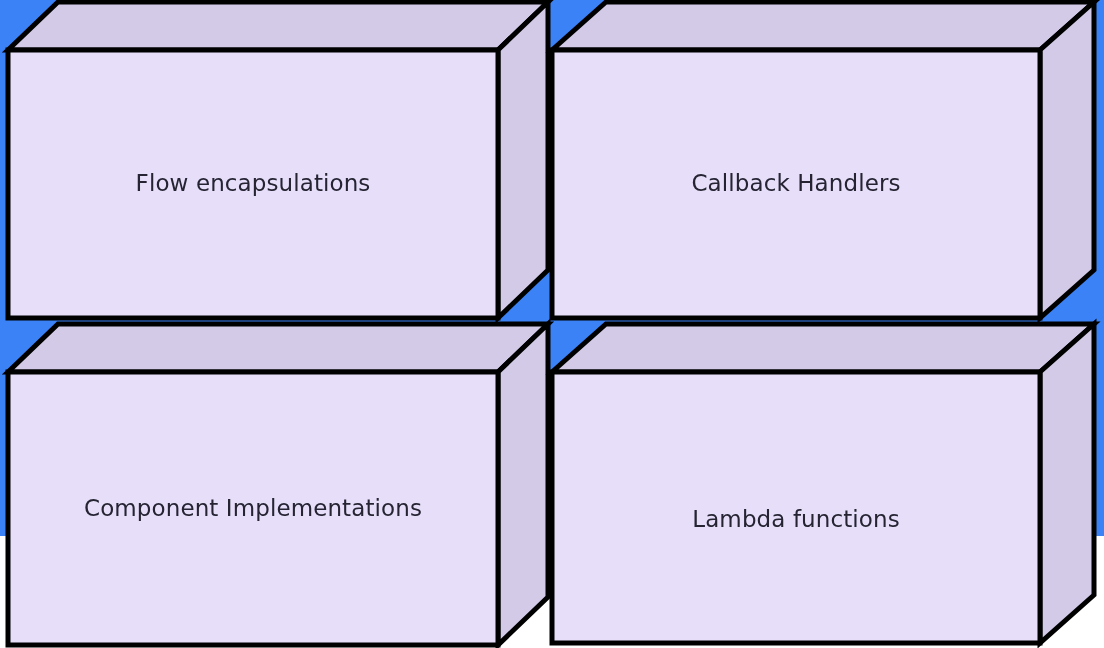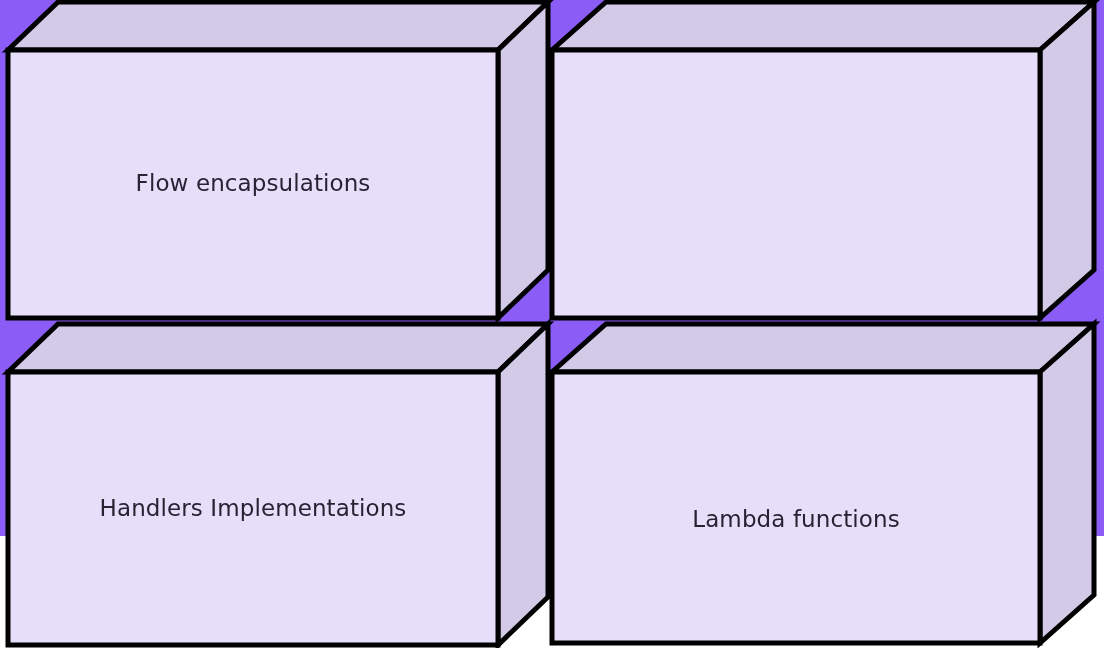--- a/index.html
+++ b/index.html
@@ -11,21 +11,21 @@
   body {
     width: 1104px;
     height: 648px;
     overflow: hidden;
     font-family: "DejaVu Sans", "Liberation Sans", sans-serif;
   }
   #diagram-canvas {
     position: relative;
     width: 1104px;
     height: 536px;
-    background: #8b5cf6;
+    background: #3b82f6;
   }
   #boxes-svg {
     position: absolute;
     left: 0;
     top: 0;
     width: 1104px;
     height: 648px;
     display: block;
   }
   .box-label {
@@ -72,18 +72,19 @@
     <g>
       <polygon points="552,372 606,324 1094,324 1040,372" fill="#d3cae8" stroke="#000000" stroke-width="5" stroke-linejoin="miter"></polygon>
       <polygon points="1040,372 1094,324 1094,595 1040,643" fill="#d3cae8" stroke="#000000" stroke-width="5" stroke-linejoin="miter"></polygon>
       <rect x="552" y="372" width="488" height="271" fill="#e7dffa" stroke="#000000" stroke-width="5"></rect>
     </g>
 
   </svg>
 
   <div class="box-label" style="left:8px; top:50px; width:490px; height:268px;">Flow encapsulations</div>
 
+  <div class="box-label" style="left:552px; top:50px; width:488px; height:268px;">Callback Handlers</div>
 
-  <div class="box-label" style="left:8px; top:372px; width:490px; height:273px;">Handlers Implementations</div>
+  <div class="box-label" style="left:8px; top:372px; width:490px; height:273px;">Component Implementations</div>
 
   <div class="box-label" style="left:552px; top:384px; width:488px; height:271px;">Lambda functions</div>
 
 </div>
 
 </body></html>

